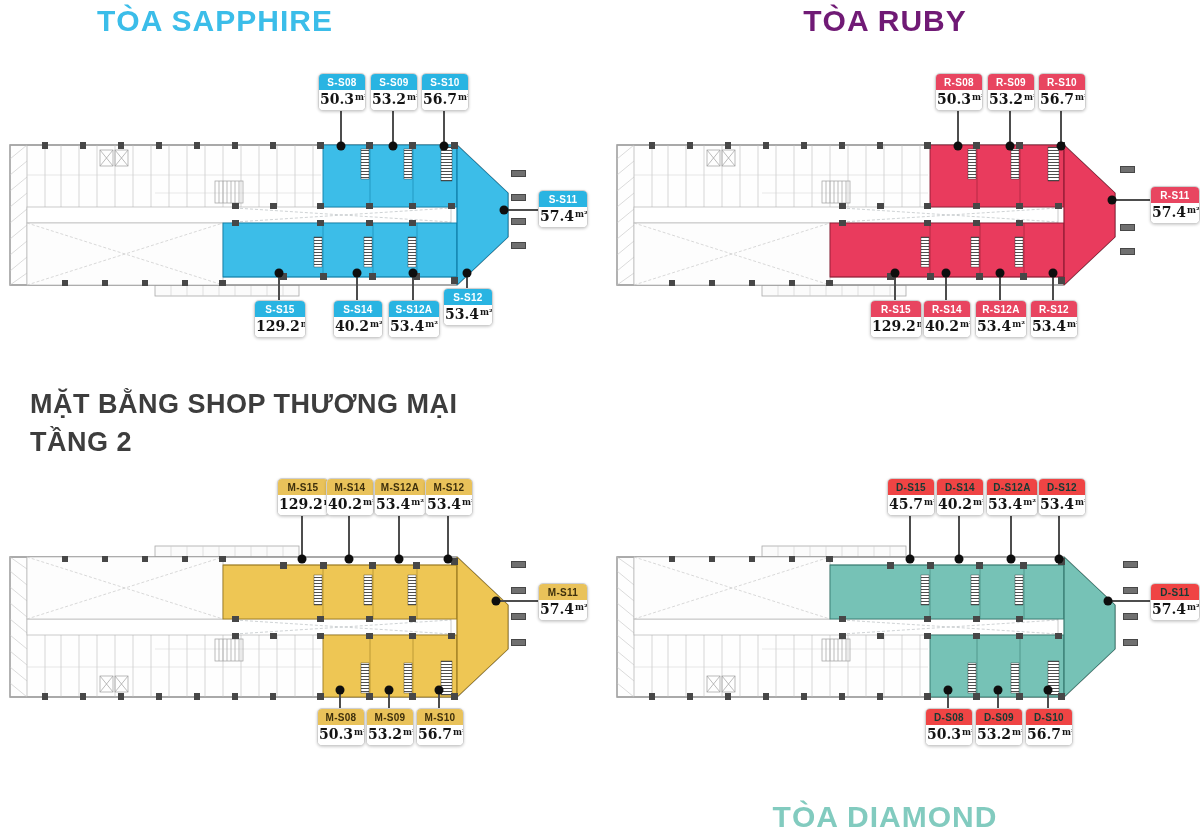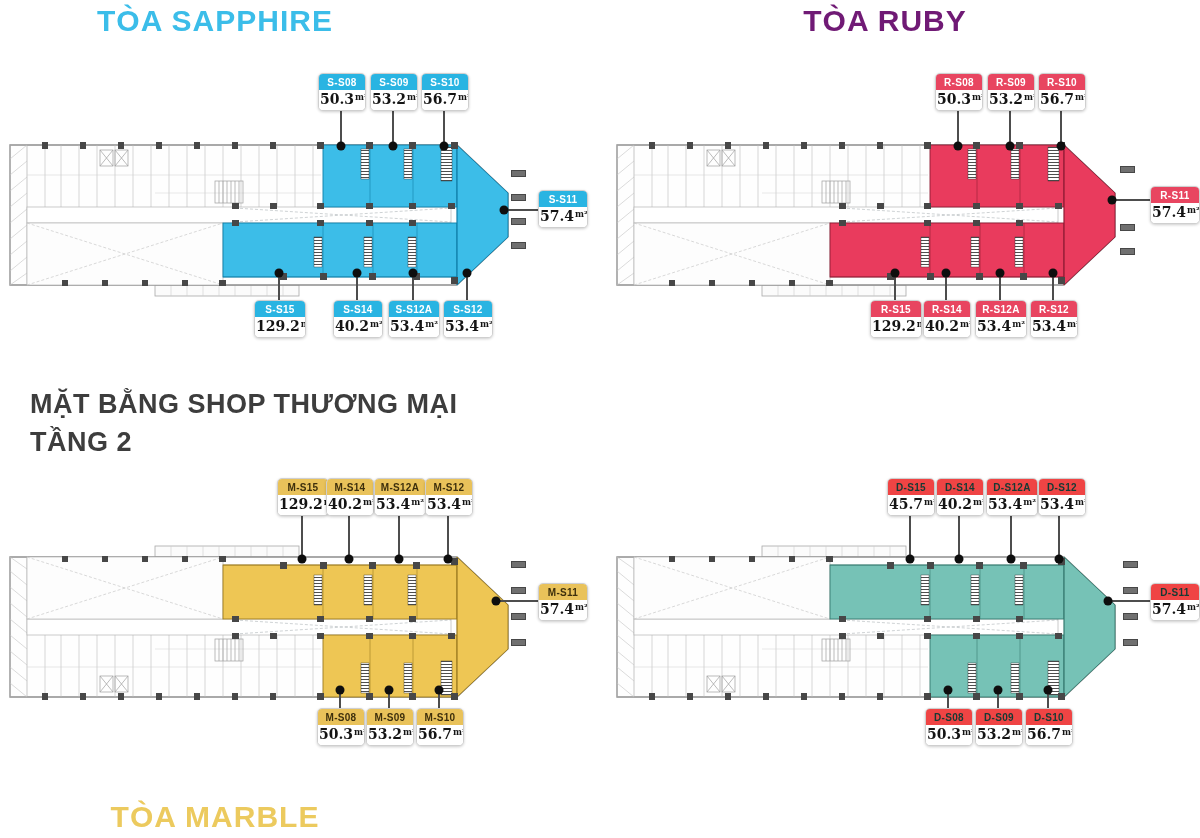--- a/index.html
+++ b/index.html
@@ -128,21 +128,21 @@
     </symbol>
   </defs>
 </svg>
 
 <div class="page">
 
   <div class="tower-title t-sapphire" style="left:40px;top:4px;width:350px">TÒA SAPPHIRE</div>
   <div class="tower-title t-ruby" style="left:700px;top:4px;width:370px">TÒA RUBY</div>
   <div class="main-title" style="top:389px">MẶT BẰNG SHOP THƯƠNG MẠI</div>
   <div class="main-title" style="top:427px">TẦNG 2</div>
-  <div class="tower-title t-marble" style="left:40px;top:800px;width:350px">TÒA MARBLE</div>
+  <div class="tower-title t-diamond" style="left:700px;top:800px;width:370px">TÒA DIAMOND</div>
 
   <svg class="plan-svg c-sapphire" style="left:5px;top:137px">
       <use href="#plansym"></use>
     </svg>
   <svg class="plan-svg c-ruby" style="left:612px;top:137px">
       <use href="#plansym"></use>
     </svg>
   <svg class="plan-svg c-marble plan-flip" style="left:5px;top:543px">
       <use href="#plansym"></use>
     </svg>
@@ -191,21 +191,21 @@
     <div class="area"><span>129.2</span><span class="sup">m²</span></div>
   </div>
   <div class="ulabel" style="left:333px;top:300px;width:48px">
     <div class="head hd-s">S-S14</div>
     <div class="area"><span>40.2</span><span class="sup">m²</span></div>
   </div>
   <div class="ulabel" style="left:388px;top:300px;width:50px">
     <div class="head hd-s">S-S12A</div>
     <div class="area"><span>53.4</span><span class="sup">m²</span></div>
   </div>
-  <div class="ulabel" style="left:443px;top:300px;width:48px">
+  <div class="ulabel" style="left:443px;top:288px;width:48px">
     <div class="head hd-s">S-S12</div>
     <div class="area"><span>53.4</span><span class="sup">m²</span></div>
   </div>
 
   <div class="stem sv" style="left:957px;top:108px;height:38px"></div>
   <div class="stem sv" style="left:1009px;top:108px;height:38px"></div>
   <div class="stem sv" style="left:1060px;top:108px;height:38px"></div>
   <div class="dot" style="left:958px;top:146px"></div>
   <div class="dot" style="left:1010px;top:146px"></div>
   <div class="dot" style="left:1061px;top:146px"></div>

